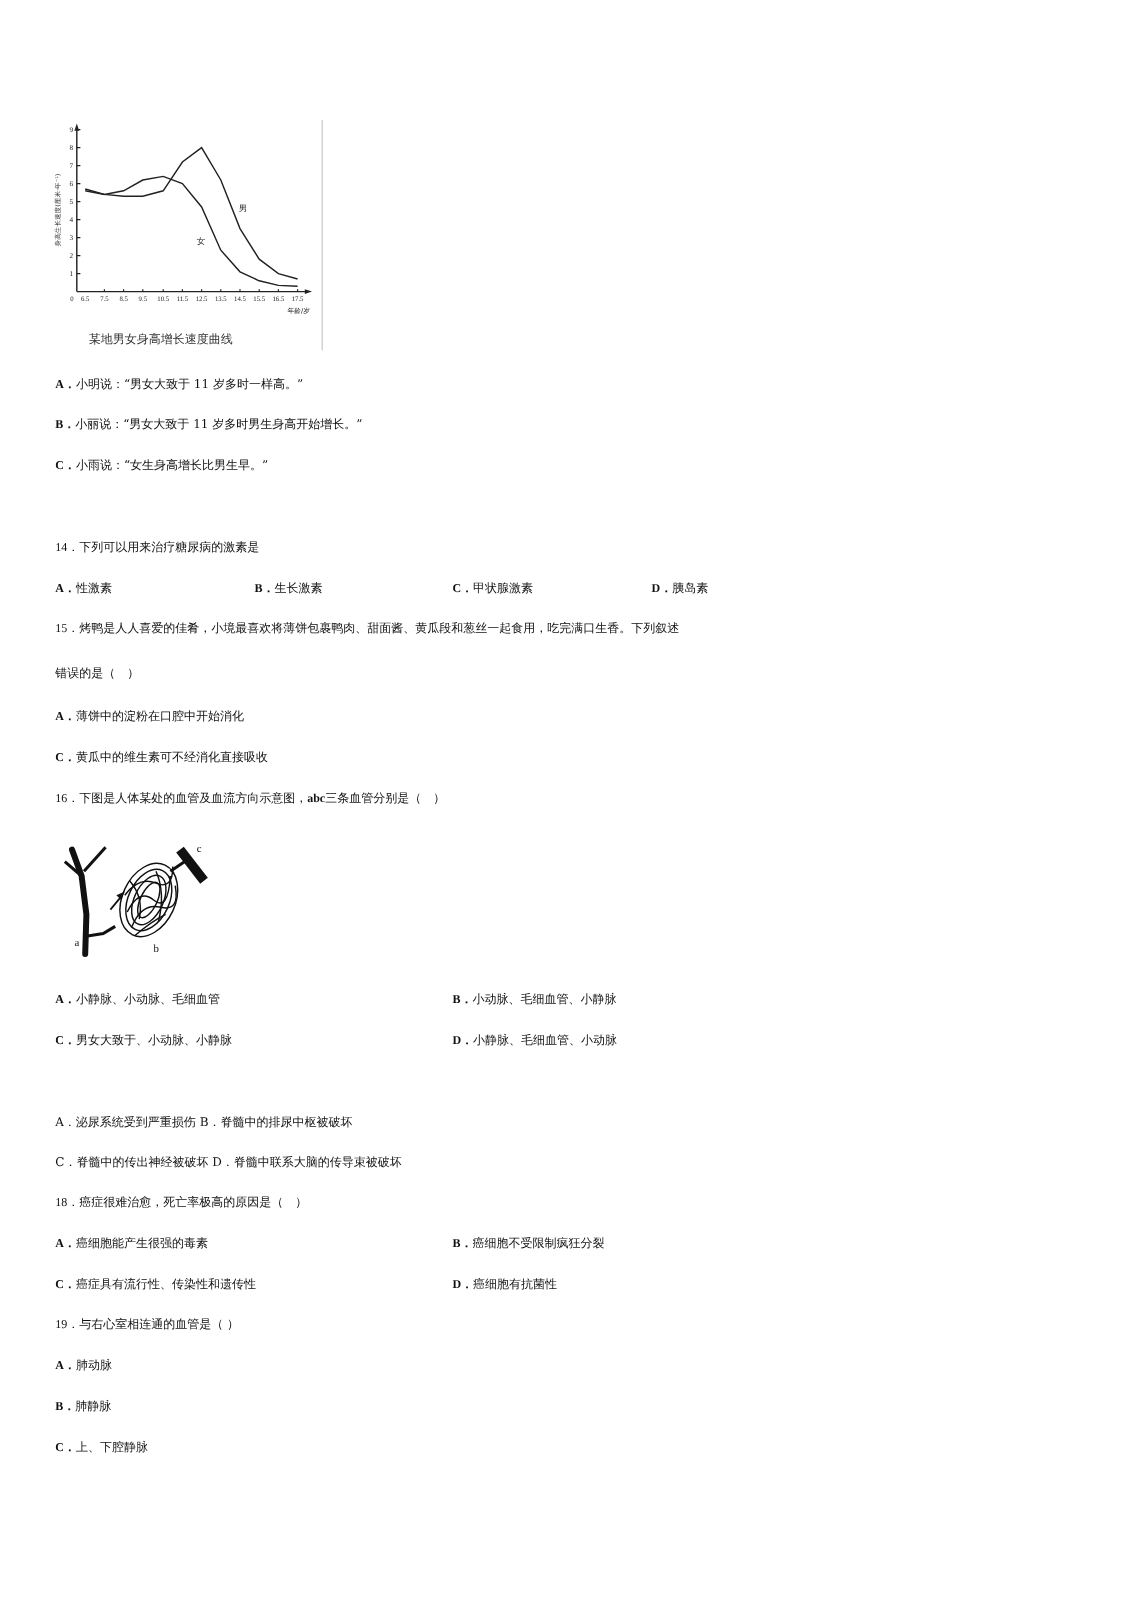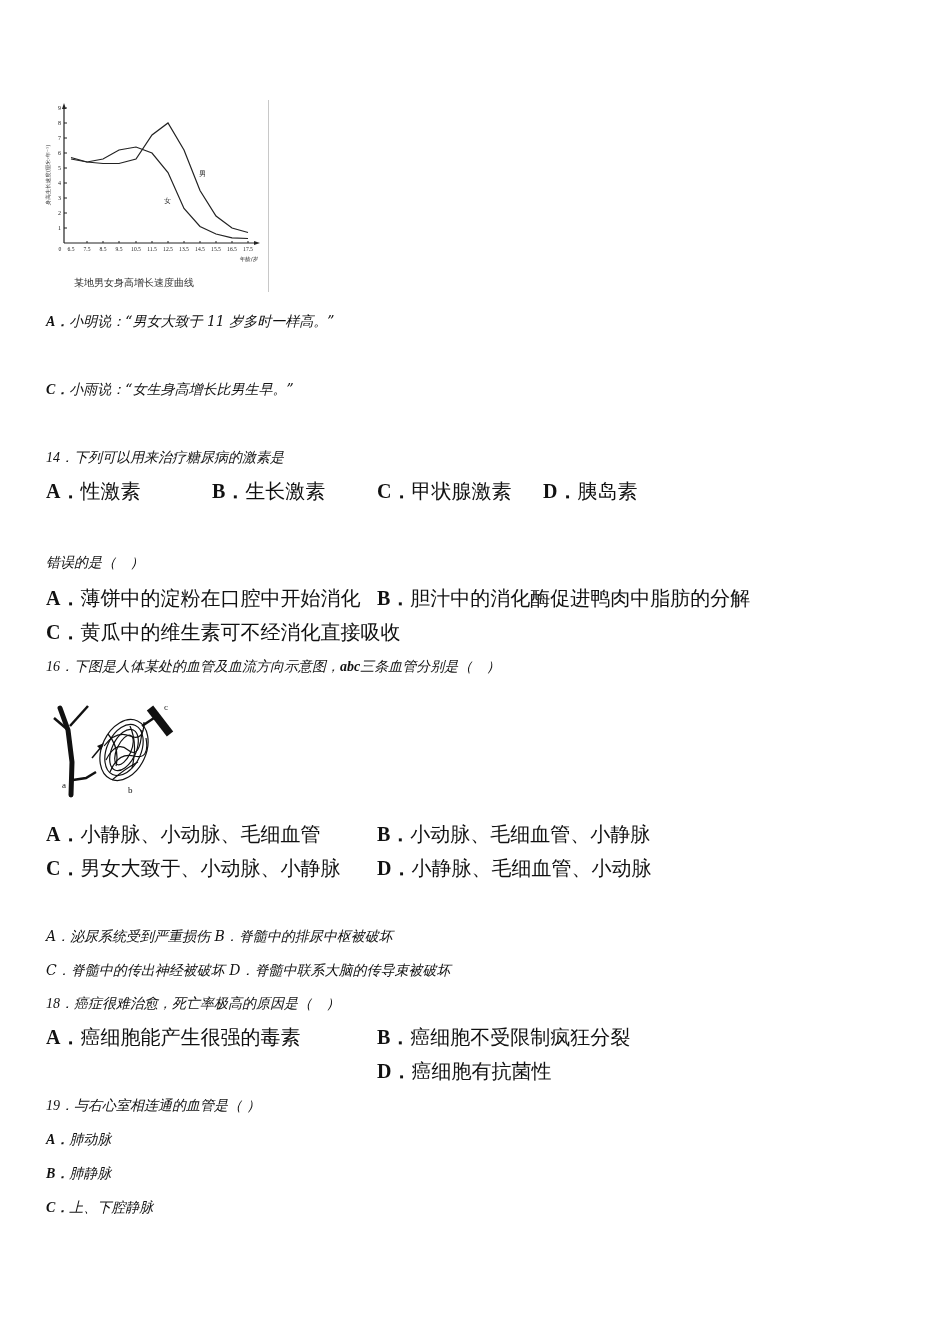--- a/index.html
+++ b/index.html
@@ -12,25 +12,25 @@
   .page { position: absolute; left: 0; top: 0; width: 950px; height: 1344px; }
 
   .figure-growth {
     position: absolute; left: 44px; top: 100px; width: 224px; height: 192px;
     border-right: 1px solid #c8c8c8;
   }
   .figure-growth svg { display: block; }
 
   .line {
     position: absolute; left: 46px; white-space: nowrap;
-    font-size: 14px; line-height: 20px; font-style: italic;
+    font-size: 10px; line-height: 20px;
   }
   .lbl { font-family: "Liberation Serif", serif; font-weight: bold; }
   .qnum { font-family: "Liberation Serif", serif; }
-  .opt-col { position: absolute; white-space: nowrap; font-size: 20px; line-height: 20px; }
+  .opt-col { position: absolute; white-space: nowrap; font-size: 10px; line-height: 20px; }
 
   .figure-vessels {
     position: absolute; left: 46px; top: 690px; width: 140px; height: 115px;
   }
 </style>
 </head>
 <body>
 
 <div class="page">
 
@@ -101,48 +101,51 @@
       <text x="155" y="76" font-size="7" fill="#222" font-family="DejaVu Sans, sans-serif">男</text>
       <text x="120" y="103" font-size="7" fill="#222" font-family="DejaVu Sans, sans-serif">女</text>
 
       <text x="30" y="186" font-size="10" fill="#333" font-family="DejaVu Sans, sans-serif">某地男女身高增长速度曲线</text>
     </svg>
   </div>
 
   <div class="line" style="top:311px">
     <span class="lbl">A．</span><span>小明说：“男女大致于 11 岁多时一样高。”</span>
   </div>
+  <div class="line" style="top:345px">
+    <span class="lbl">B．</span><span>小丽说：“男女大致于 11 岁多时男生身高开始增长。”</span>
+  </div>
   <div class="line" style="top:379px">
     <span class="lbl">C．</span><span>小雨说：“女生身高增长比男生早。”</span>
   </div>
 
   <div class="line" style="top:447px">
     <span class="qnum">14．</span><span>下列可以用来治疗糖尿病的激素是</span>
   </div>
   <div class="opt-col" style="left:46px;top:481px">
     <span class="lbl">A．</span><span>性激素</span>
   </div>
   <div class="opt-col" style="left:212px;top:481px">
     <span class="lbl">B．</span><span>生长激素</span>
   </div>
   <div class="opt-col" style="left:377px;top:481px">
     <span class="lbl">C．</span><span>甲状腺激素</span>
   </div>
   <div class="opt-col" style="left:543px;top:481px">
     <span class="lbl">D．</span><span>胰岛素</span>
   </div>
 
+  <div class="line" style="top:515px">
+    <span class="qnum">15．</span><span>烤鸭是人人喜爱的佳肴，小境最喜欢将薄饼包裹鸭肉、甜面酱、黄瓜段和葱丝一起食用，吃完满口生香。下列叙述</span>
+  </div>
   <div class="line" style="top:552px">
     <span>错误的是（　）</span>
   </div>
   <div class="opt-col" style="left:46px;top:588px">
     <span class="lbl">A．</span><span>薄饼中的淀粉在口腔中开始消化</span>
-  </div>
-  <div class="opt-col" style="left:377px;top:588px">
-    <span class="lbl">B．</span><span>胆汁中的消化酶促进鸭肉中脂肪的分解</span>
   </div>
   <div class="opt-col" style="left:46px;top:622px">
     <span class="lbl">C．</span><span>黄瓜中的维生素可不经消化直接吸收</span>
   </div>
 
   <div class="line" style="top:656px">
     <span class="qnum">16．</span><span>下图是人体某处的血管及血流方向示意图，</span><span class="lbl">abc</span><span>三条血管分别是（　）</span>
   </div>
 
   <div class="figure-vessels">
@@ -199,20 +202,23 @@
 
   <div class="line" style="top:993px">
     <span class="qnum">18．</span><span>癌症很难治愈，死亡率极高的原因是（　）</span>
   </div>
   <div class="opt-col" style="left:46px;top:1027px">
     <span class="lbl">A．</span><span>癌细胞能产生很强的毒素</span>
   </div>
   <div class="opt-col" style="left:377px;top:1027px">
     <span class="lbl">B．</span><span>癌细胞不受限制疯狂分裂</span>
   </div>
+  <div class="opt-col" style="left:46px;top:1061px">
+    <span class="lbl">C．</span><span>癌症具有流行性、传染性和遗传性</span>
+  </div>
   <div class="opt-col" style="left:377px;top:1061px">
     <span class="lbl">D．</span><span>癌细胞有抗菌性</span>
   </div>
 
   <div class="line" style="top:1095px">
     <span class="qnum">19．</span><span>与右心室相连通的血管是（ ）</span>
   </div>
   <div class="line" style="top:1129px">
     <span class="lbl">A．</span><span>肺动脉</span>
   </div>

